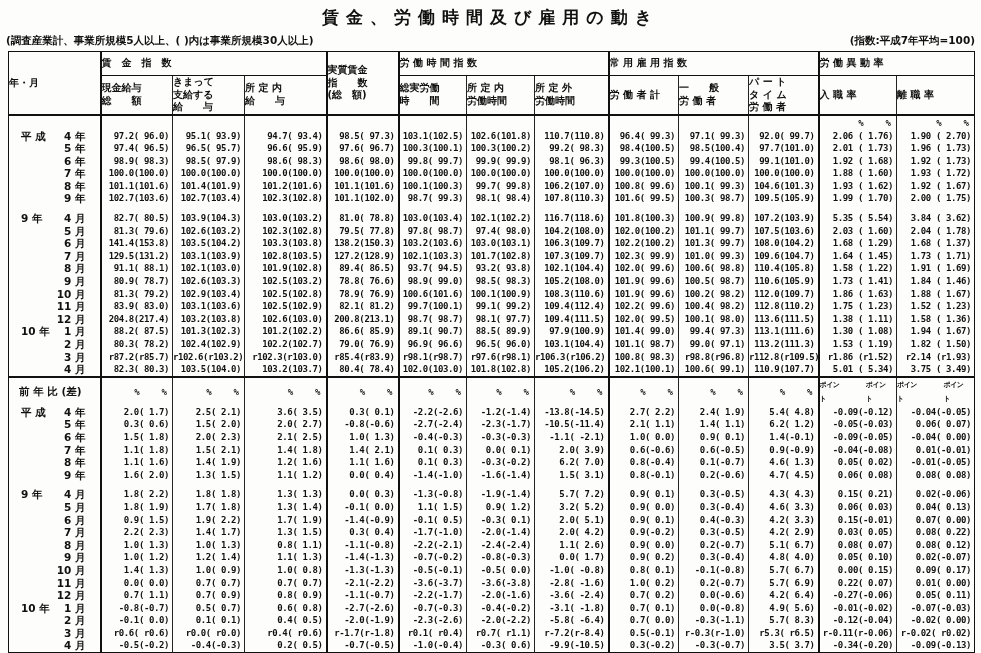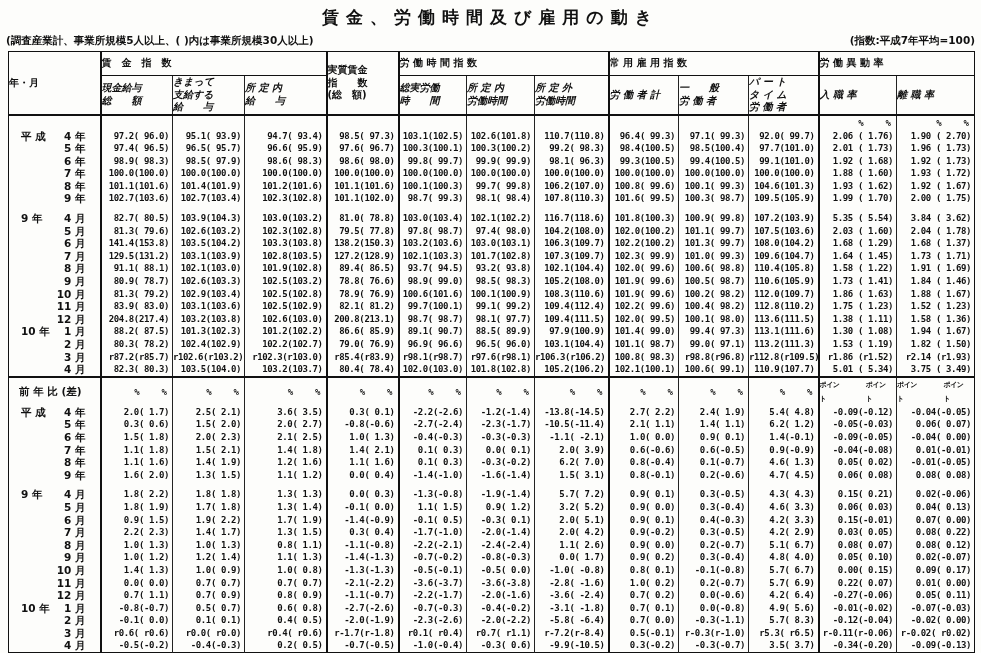--- a/index.html
+++ b/index.html
@@ -7,21 +7,21 @@
   .page{width:981px;height:653px;overflow:hidden;box-sizing:border-box;}
   .title{text-align:center;font-weight:700;font-size:17px;letter-spacing:7px;padding:6px 0 5px;}
   .subtitle-row{display:flex;justify-content:space-between;align-items:flex-end;
     margin:0 6px 3px 6px;font-size:10.5px;font-weight:700;}
   .sheet{margin:0 8px;}
   table{border-collapse:collapse;table-layout:fixed;width:966px;border:1.5px solid #111;}
   th,td{padding:0;overflow:hidden;box-sizing:border-box;}
   thead th{font-weight:700;font-size:10px;line-height:12.5px;white-space:pre;
     text-align:left;vertical-align:middle;}
   thead tr.group-row{height:24px;}
-  thead tr.sub-row{height:30px;font-style:italic;}
+  thead tr.sub-row{height:30px;}
   thead{border-bottom:2px solid #111;}
   thead th.group{border-bottom:1px solid #111;}
   .c0,.c3,.c4,.c7,.c10{border-left:2px solid #111;}
   .c1,.c2,.c5,.c6,.c8,.c9,.c11{border-left:1px solid #222;}
   th.ylab{border-right:2px solid #111;}
   td.num{font-family:"DejaVu Sans Mono",monospace;font-weight:700;font-size:9px;
     letter-spacing:-0.4px;text-align:right;padding-right:3px;white-space:pre;}
   tr.data-row{height:12.6px;line-height:12.6px;}
   tr.unit-row{height:15px;line-height:14px;}
   tr.gap-row{height:7px;}

